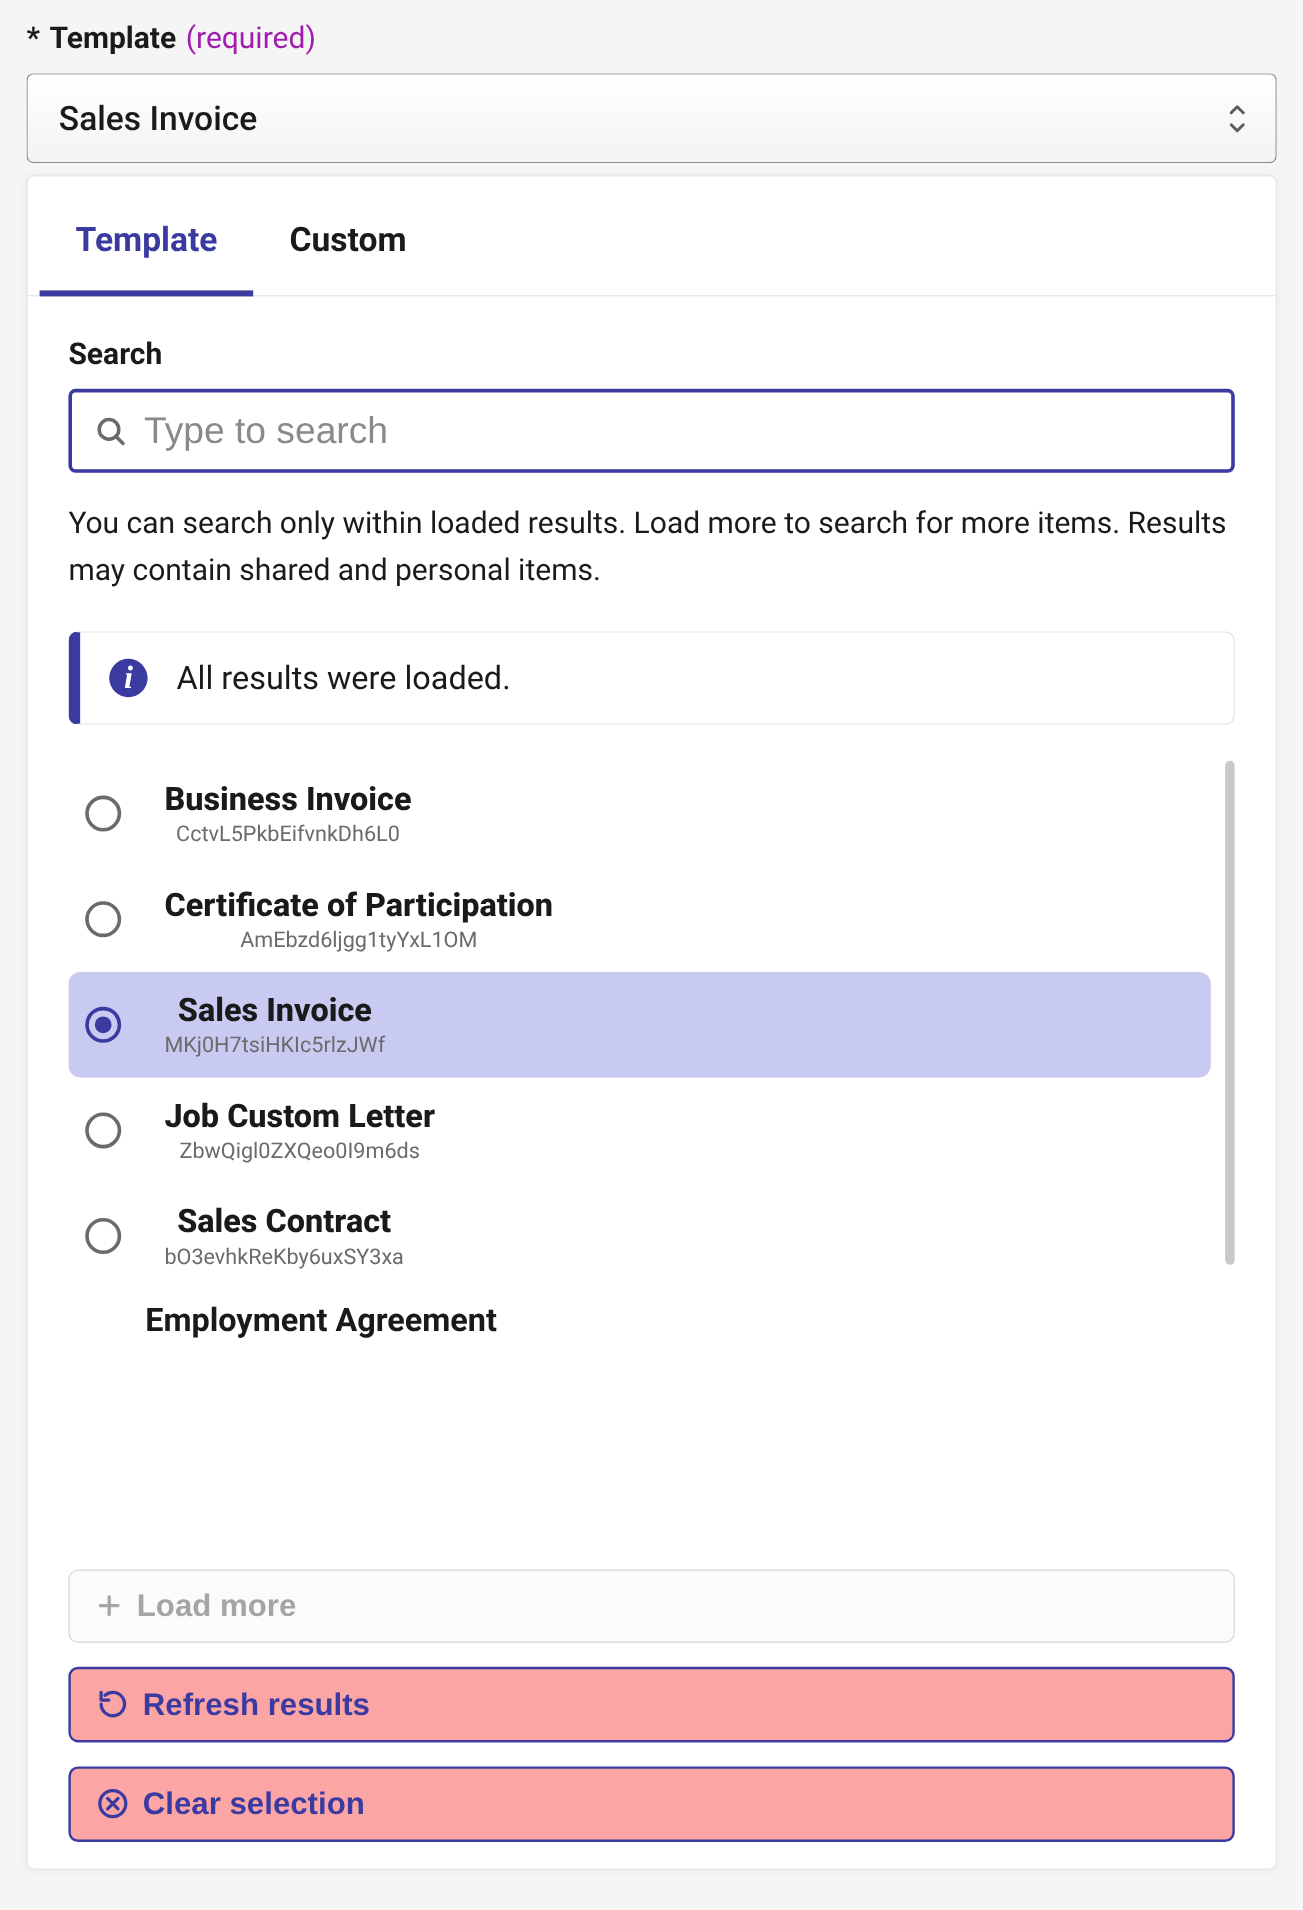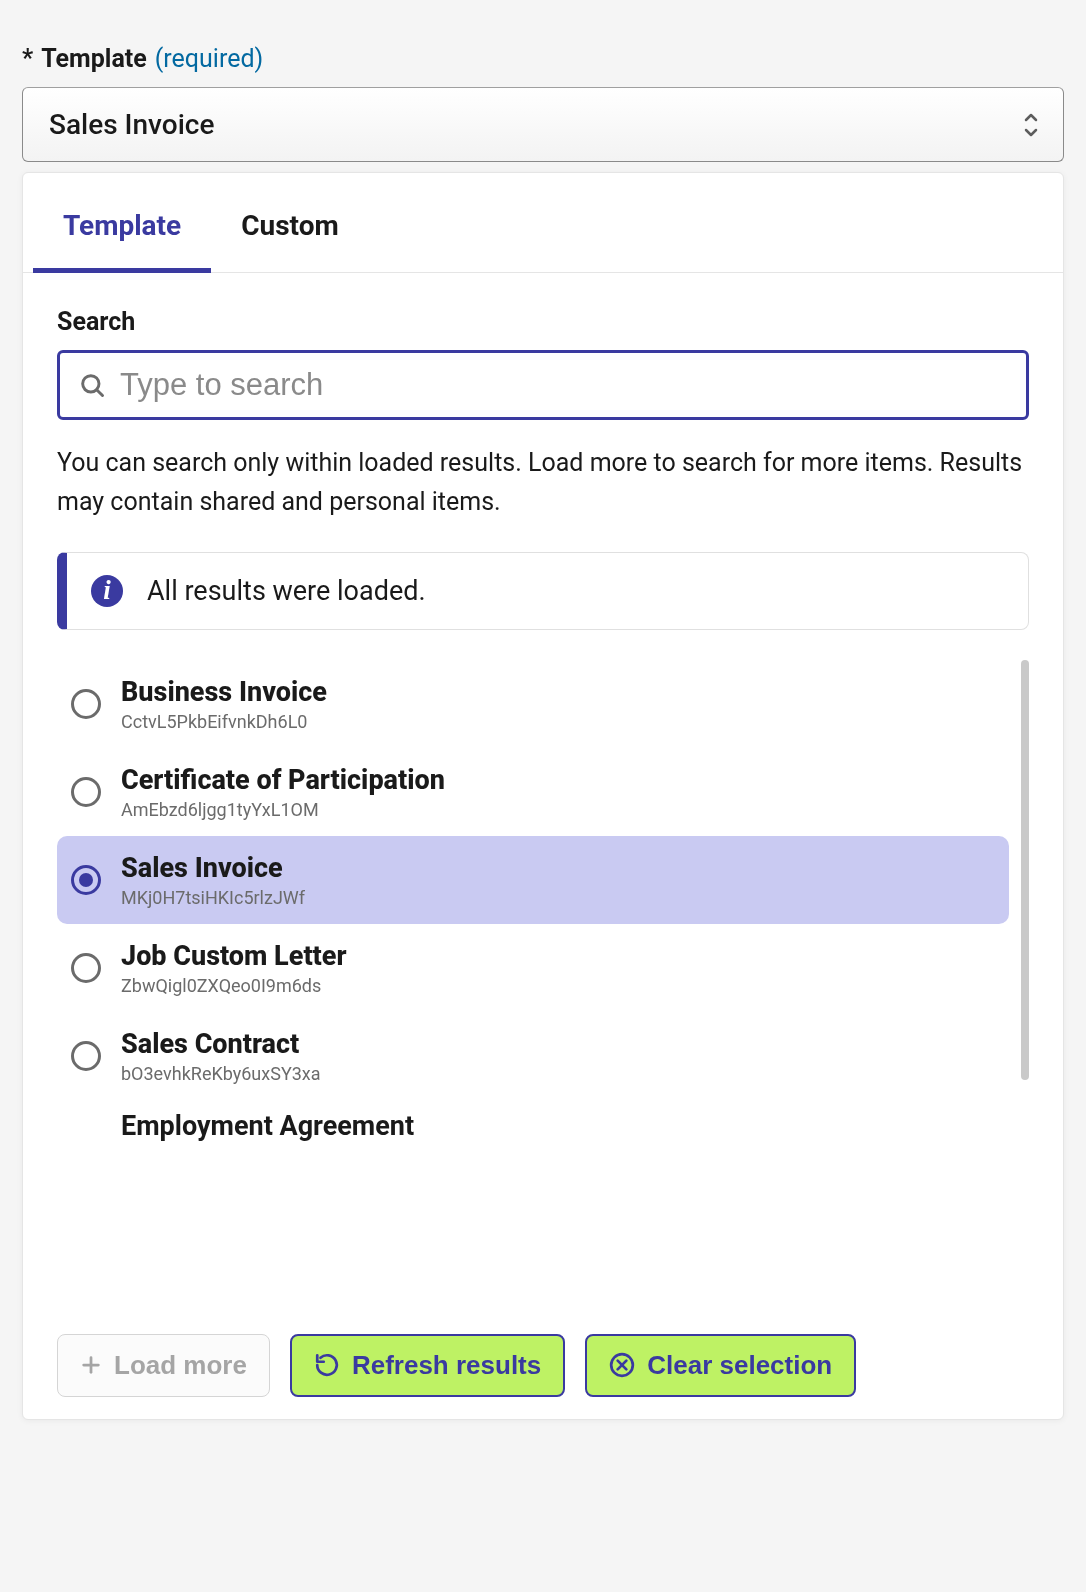--- a/index.html
+++ b/index.html
@@ -13,21 +13,21 @@
 
   .field-label {
     font-size: 25px;
     margin-bottom: 14px;
     display: flex;
     align-items: baseline;
     gap: 8px;
   }
   .field-label .asterisk { font-weight: 600; }
   .field-label .label-text { font-weight: 700; }
-  .field-label .required { color: #0369a1; margin-top: 26px; }
+  .field-label .required { color: #a21caf; }
 
   .select-box {
     position: relative;
     border: 1px solid #8a8a8a;
     border-top: 1px solid #a0a0a0;
     border-radius: 6px;
     background: linear-gradient(#ffffff, #f3f3f3);
     padding: 20px 60px 20px 26px;
     font-size: 28px;
     font-weight: 500;
@@ -150,24 +150,25 @@
     top: 0;
     width: 8px;
     height: 420px;
     background: #c9c9c9;
     border-radius: 4px;
   }
 
   .result-row {
     display: flex;
     align-items: center;
-    gap: 20px;
+    gap: 36px;
     padding: 16px 14px;
     border-radius: 10px;
     cursor: pointer;
+    text-align: center;
   }
   .result-row.selected {
     background: #c9caf2;
   }
   .radio {
     width: 30px; height: 30px;
     border: 3px solid #6b6b6b;
     border-radius: 50%;
     flex-shrink: 0;
     position: relative;
@@ -200,30 +201,31 @@
   .result-peek .title {
     font-size: 27px;
     font-weight: 700;
     color: #1a1a1a;
   }
 
   .footer-actions {
     display: flex;
     gap: 20px;
     padding: 0 34px 22px 34px;
+    flex-direction: column;
   }
   .btn {
     display: inline-flex;
     align-items: center;
     gap: 12px;
     font-size: 26px;
     font-weight: 700;
     border-radius: 8px;
     padding: 14px 22px;
-    background: #bef264;
+    background: #fca5a5;
     cursor: pointer;
   }
   .btn svg { flex-shrink: 0; }
   .btn-disabled {
     border: 1px solid #d5d5d5;
     color: #a5a5a5;
     background: #fbfbfb;
     cursor: not-allowed;
   }
   .btn-outline {

